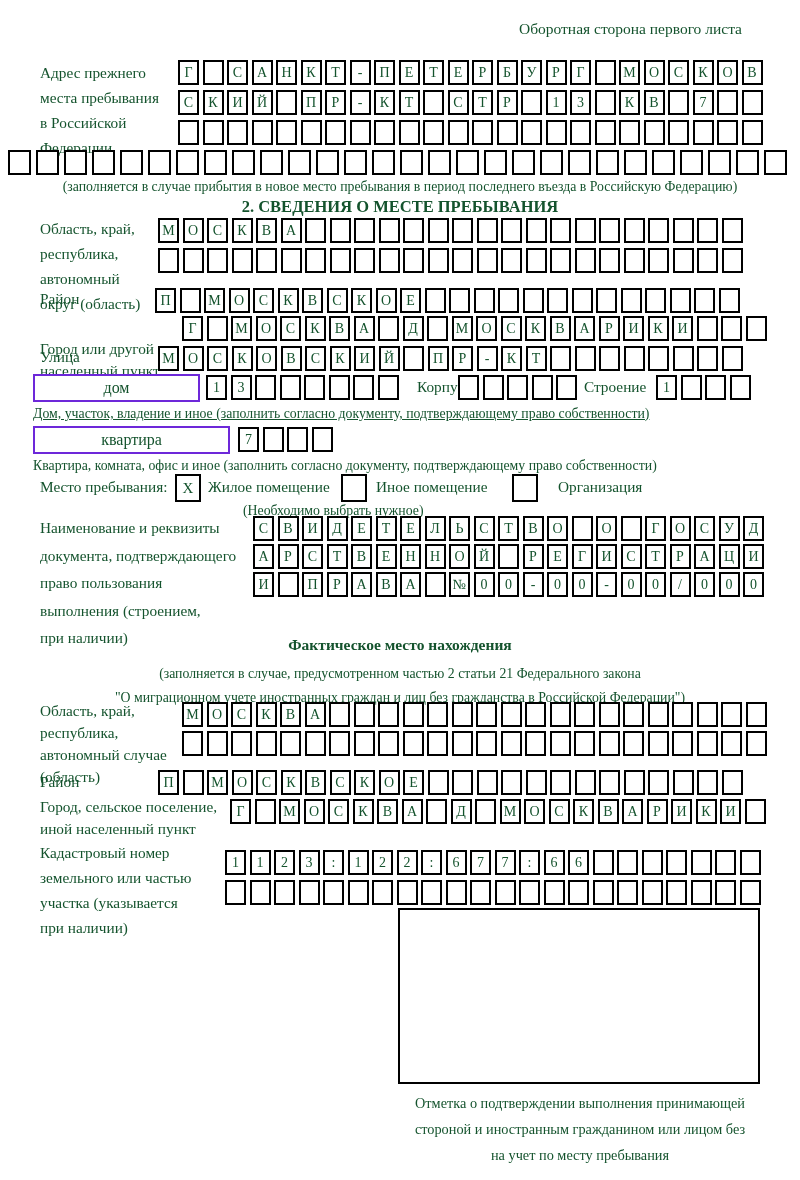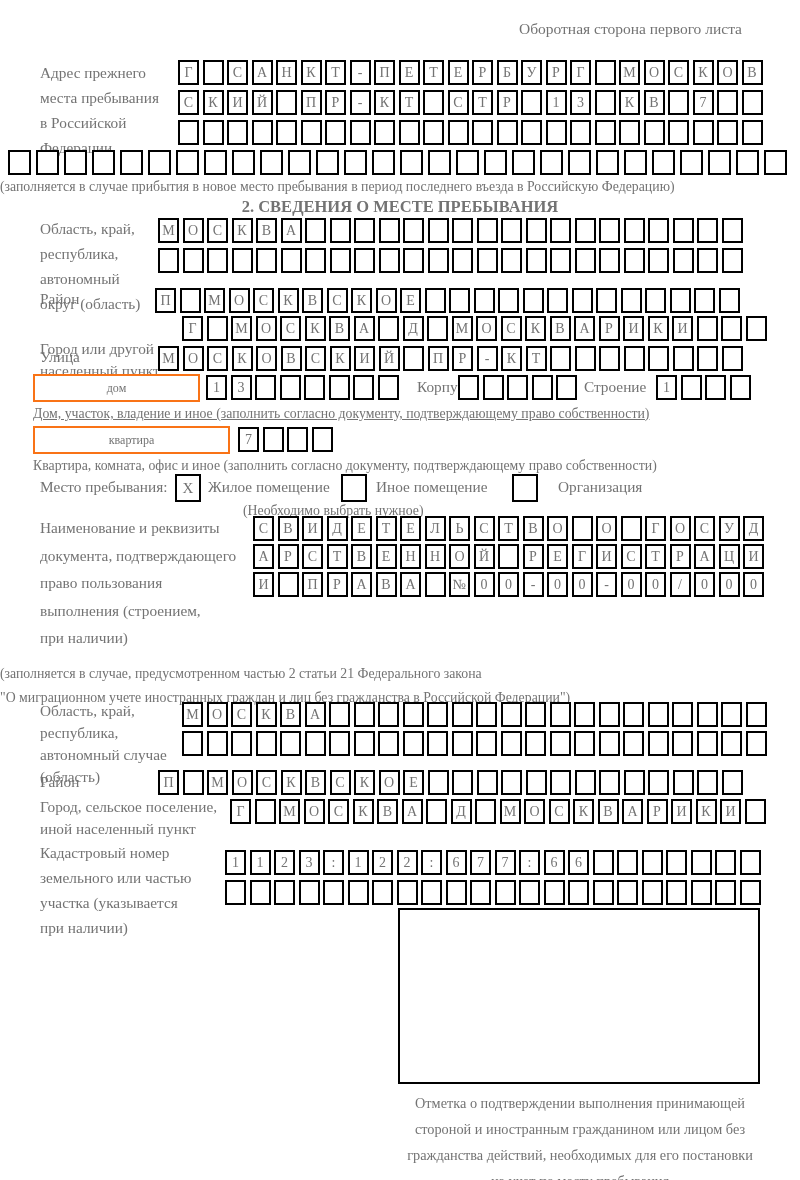--- a/index.html
+++ b/index.html
@@ -1,32 +1,32 @@
 <!DOCTYPE html>
 <html><head>
 <meta charset="utf-8">
 <style>
   html,body{margin:0;padding:0;background:#fff;}
-  .page{position:relative;width:800px;height:1180px;background:#fff;color:#737373;
+  .page{position:relative;width:800px;height:1180px;background:#fff;color:#14532d;
         font-family:"Liberation Serif","DejaVu Serif",serif;overflow:hidden;}
   .abs{position:absolute;}
   .title{font-size:15.5px;}
   .hdr{font-size:16.5px;font-weight:bold;text-align:center;width:100%;}
   .subhdr{font-size:15.5px;font-weight:bold;text-align:center;width:100%;}
-  .note{font-size:13.8px;width:100%;}
+  .note{font-size:13.8px;text-align:center;width:100%;}
   .lbl{font-size:15.3px;line-height:25px;}
   .lbl2{font-size:15.3px;line-height:22px;}
   .inline-lbl{font-size:15.3px;white-space:nowrap;}
   .cells{display:flex;gap:3.5px;white-space:nowrap;}
   .cell{box-sizing:border-box;flex:0 0 auto;width:21px;height:25px;border:2px solid #000;
         font-size:14px;line-height:21px;text-align:center;background:#fff;}
   .wide{gap:5px;}
   .wide .cell{width:23px;}
-  .fieldbox{box-sizing:border-box;border:2px solid #f97316;height:28px;display:flex;
-        align-items:center;justify-content:center;font-size:12px;background:#fff;}
+  .fieldbox{box-sizing:border-box;border:2px solid #6d28d9;height:28px;display:flex;
+        align-items:center;justify-content:center;font-size:16px;background:#fff;}
   .chk{box-sizing:border-box;display:inline-block;width:26px;height:28px;border:2px solid #000;
         font-size:15px;line-height:24px;text-align:center;background:#fff;}
   .stampbox{box-sizing:border-box;border:2px solid #000;background:#fff;}
   .stampnote{font-size:14.3px;line-height:26px;text-align:center;}
 </style>
 </head>
 <body>
 
 <div class="page">
 
@@ -412,20 +412,21 @@
       <span class="cell">0</span>
       <span class="cell">-</span>
       <span class="cell">0</span>
       <span class="cell">0</span>
       <span class="cell">/</span>
       <span class="cell">0</span>
       <span class="cell">0</span>
       <span class="cell">0</span>
     </div>
 
+  <div class="abs subhdr" style="top:636px;left:0;">Фактическое место нахождения</div>
   <div class="abs note" style="top:662px;left:0;line-height:24px;">
       <div>(заполняется в случае, предусмотренном частью 2 статьи 21 Федерального закона</div>
       <div>"О миграционном учете иностранных граждан и лиц без гражданства в Российской Федерации")</div>
     </div>
 
   <div class="abs lbl2" style="top:700px;left:40px;width:140px;">
       <div>Область, край,</div>
       <div>республика,</div>
       <div>автономный случае</div>
       <div>(область)</div>
@@ -592,17 +593,16 @@
       <span class="cell"></span>
       <span class="cell"></span>
       <span class="cell"></span>
       <span class="cell"></span>
     </div>
 
   <div class="abs stampbox" style="top:908px;left:398px;width:362px;height:176px;"></div>
   <div class="abs stampnote" style="top:1090px;left:392px;width:376px;">
       <div>Отметка о подтверждении выполнения принимающей</div>
       <div>стороной и иностранным гражданином или лицом без</div>
-      <div>гражданства действий, необходимых для его постановки</div>
       <div>на учет по месту пребывания</div>
     </div>
 
 </div>
 
 </body></html>

